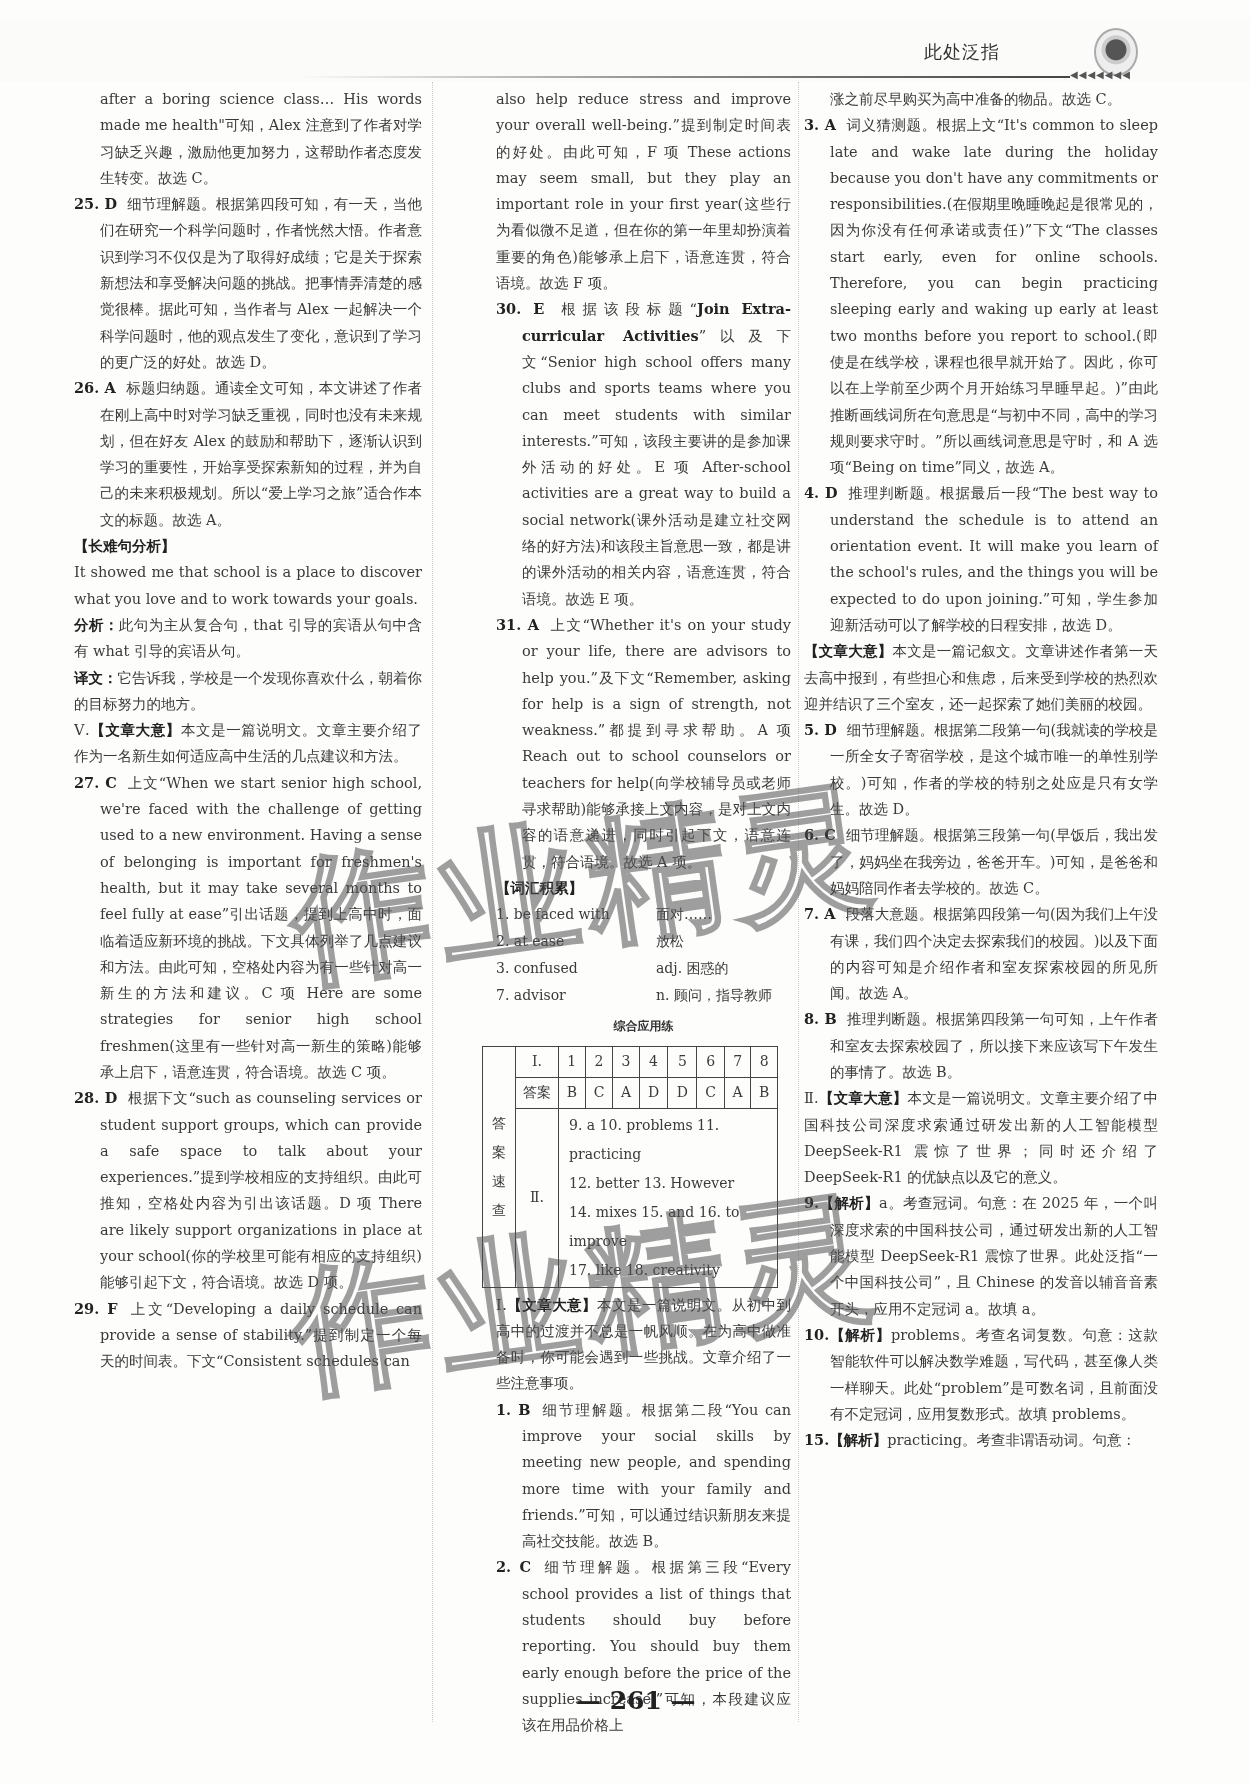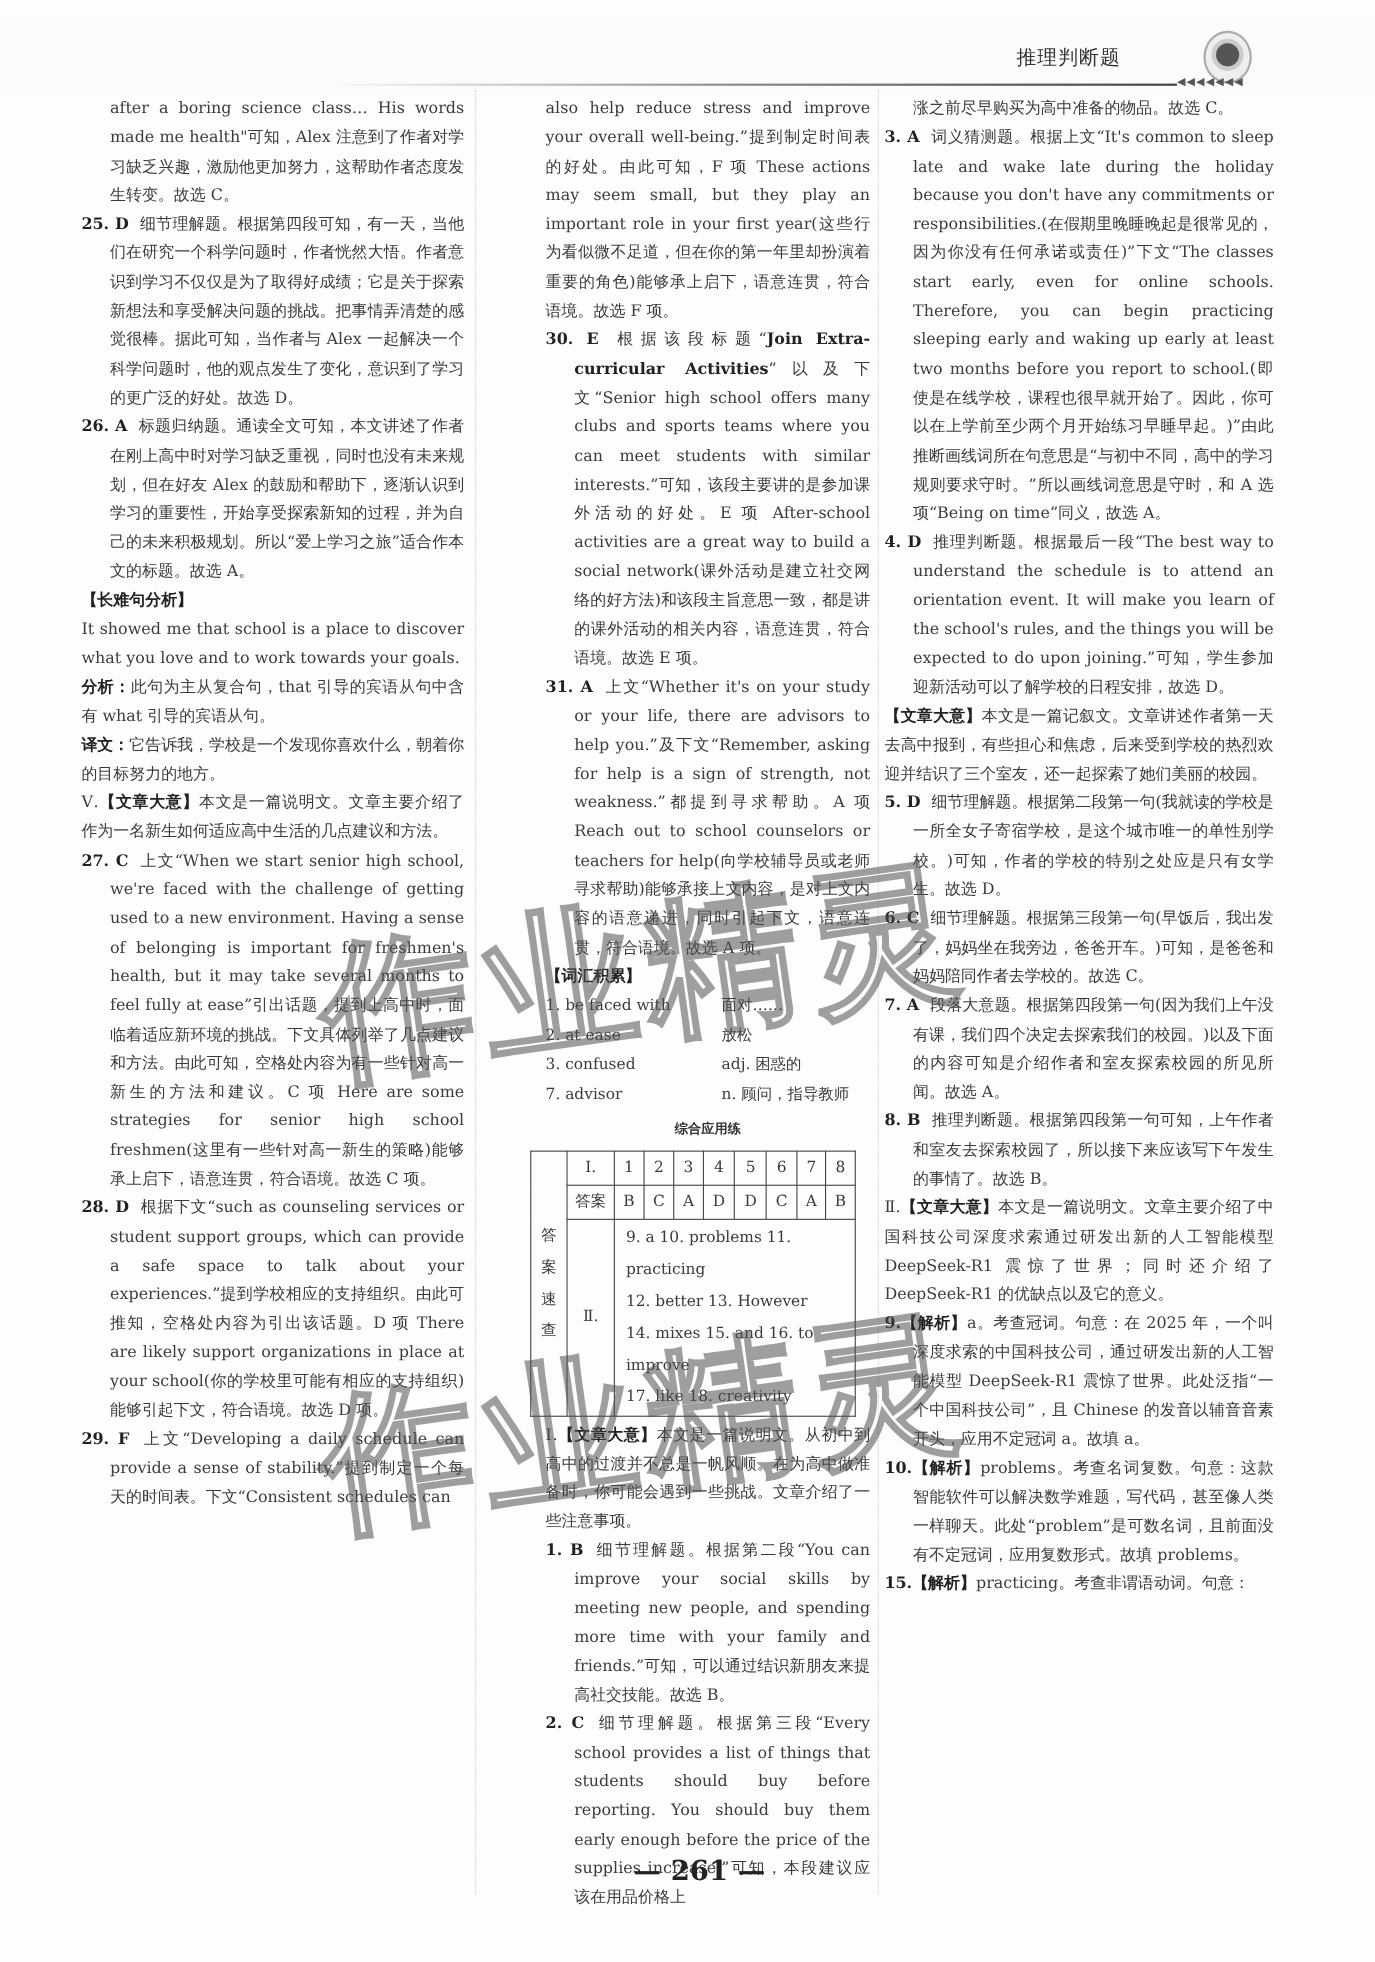--- a/index.html
+++ b/index.html
@@ -39,21 +39,21 @@
 
   .watermark { position: absolute; font-family: "DejaVu Sans", sans-serif; font-weight: bold; color: transparent; -webkit-text-stroke: 2px rgba(80,80,80,0.55); pointer-events: none; letter-spacing: 8px; }
   .wm1 { left: 290px; top: 790px; font-size: 140px; transform: rotate(-8deg); }
   .wm2 { left: 290px; top: 1200px; font-size: 140px; transform: rotate(-8deg); }
 </style>
 </head>
 <body>
 
 <div class="page-bg"></div>
 <div class="header-band"></div>
-<div class="header-title">推理判断题</div>
+<div class="header-title">此处泛指</div>
 <div class="header-logo"></div>
 <div class="header-rule"></div>
 <div class="header-arrows">◀◀◀◀◀◀◀</div>
 
 <div class="divider d1"></div>
 <div class="divider d2"></div>
 
 <div class="col col-1">
   <p class="p" style="padding-left:26px">after a boring science class… His words made me health"可知，Alex 注意到了作者对学习缺乏兴趣，激励他更加努力，这帮助作者态度发生转变。故选 C。</p>
   <p class="item"><span class="num">25. D</span><span>细节理解题。根据第四段可知，有一天，当他们在研究一个科学问题时，作者恍然大悟。作者意识到学习不仅仅是为了取得好成绩；它是关于探索新想法和享受解决问题的挑战。把事情弄清楚的感觉很棒。据此可知，当作者与 Alex 一起解决一个科学问题时，他的观点发生了变化，意识到了学习的更广泛的好处。故选 D。</span></p>

